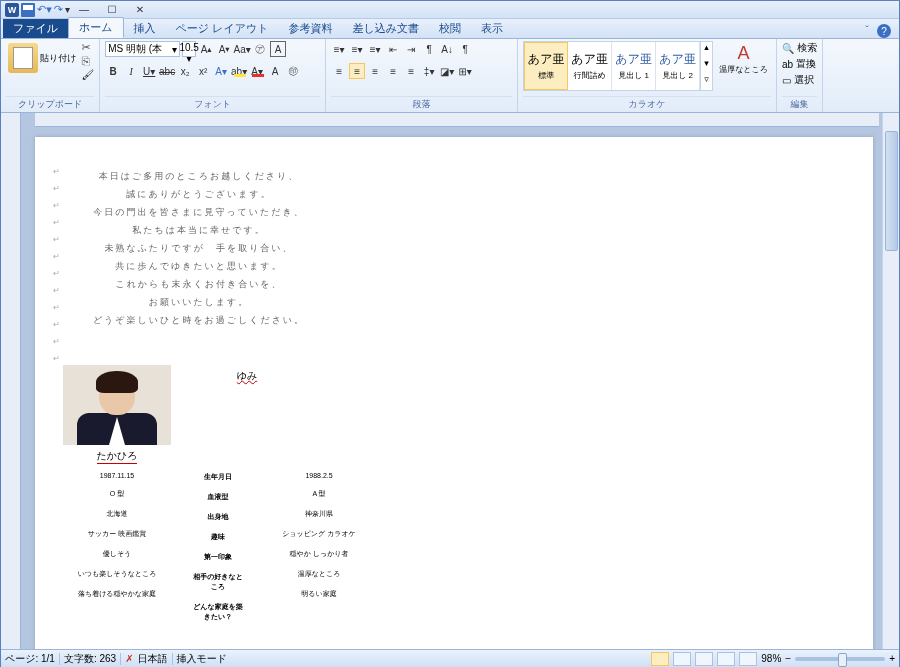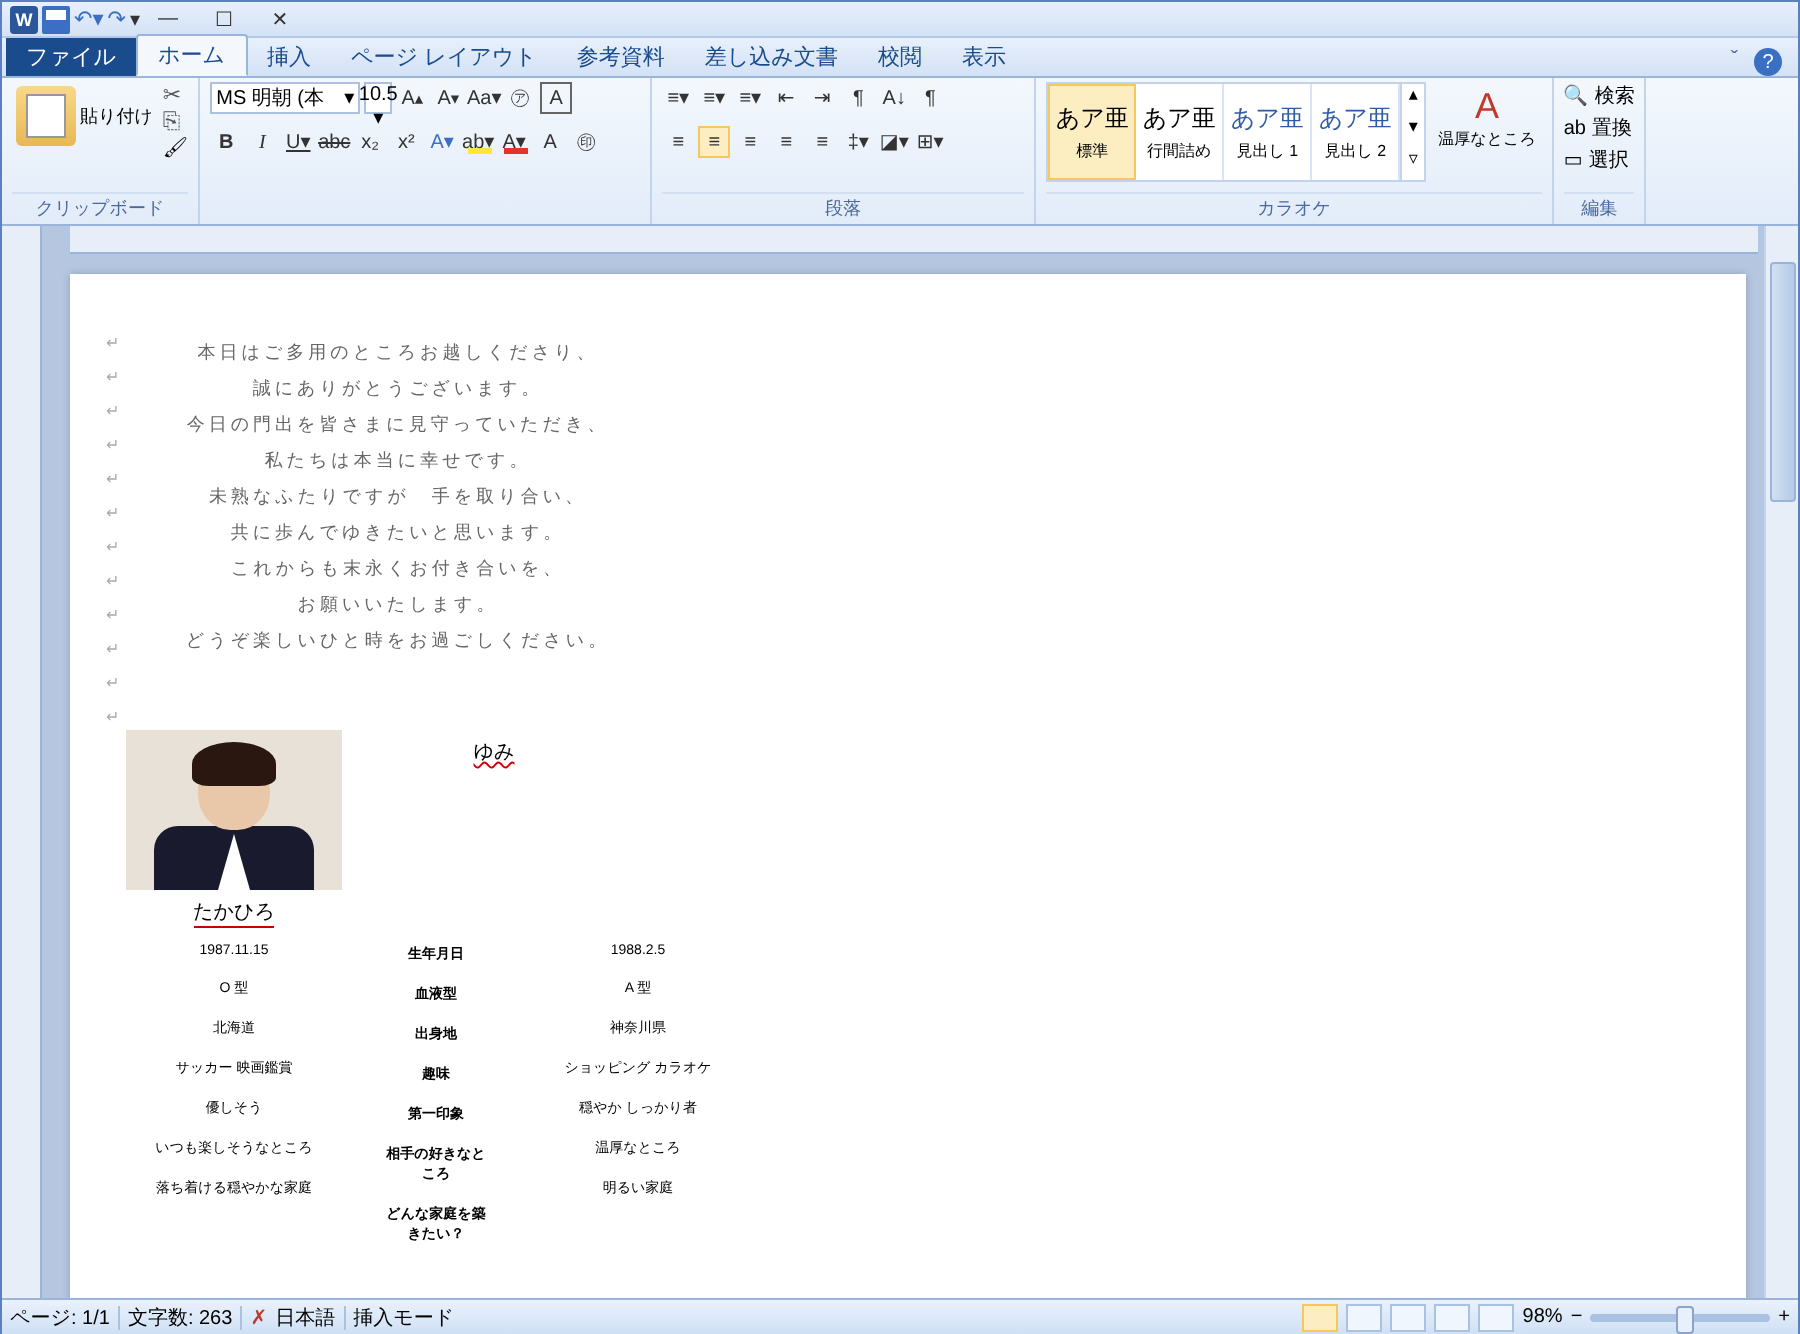--- a/index.html
+++ b/index.html
@@ -157,20 +157,21 @@
           <div class="fbtn s">abc</div>
           <div class="fbtn">x₂</div>
           <div class="fbtn">x²</div>
           <div class="fbtn" style="color:#3a6fc3">A▾</div>
           <div class="fbtn color-a hl">ab▾</div>
           <div class="fbtn color-a">A▾</div>
           <div class="fbtn">A</div>
           <div class="fbtn">㊞</div>
         </div>
       </div>
+      <div class="group-label">フォント</div>
     </div>
 
     <div class="group" style="width:192px">
       <div class="group-body para-btns">
         <div class="font-row">
           <div class="fbtn">≡▾</div>
           <div class="fbtn">≡▾</div>
           <div class="fbtn">≡▾</div>
           <div class="fbtn">⇤</div>
           <div class="fbtn">⇥</div>

